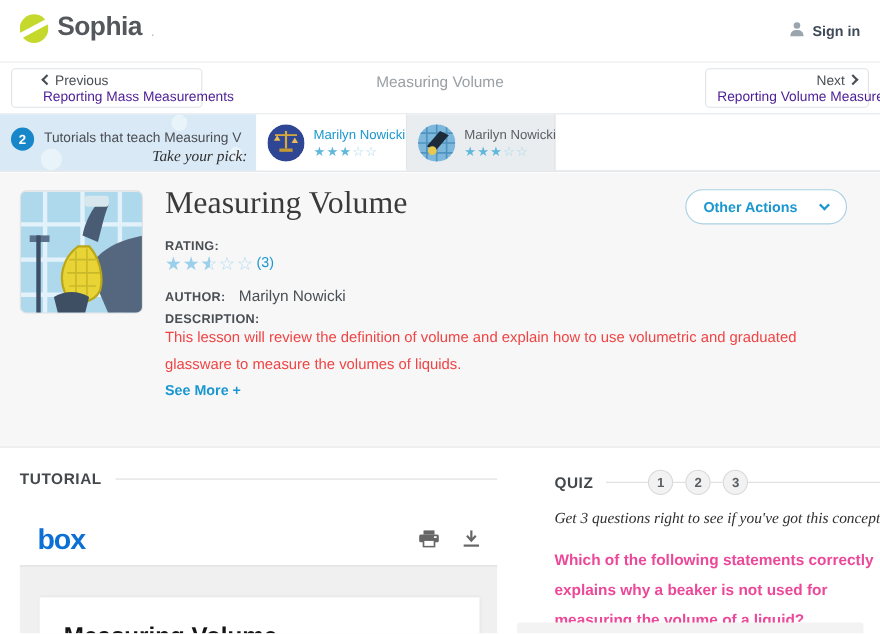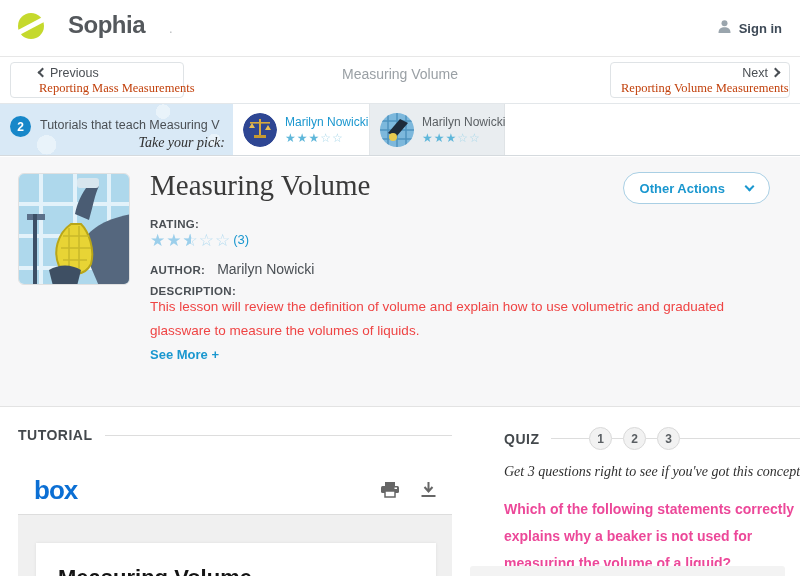--- a/index.html
+++ b/index.html
@@ -5,34 +5,34 @@
   * { margin:0; padding:0; box-sizing:border-box; }
   html,body { background:#fff; }
   #app {
     position:relative; width:800px; height:576px; overflow:hidden;
     font-family:"Liberation Sans", sans-serif; background:#fff; color:#4a4f54;
   }
   
   .header { position:absolute; top:0; left:0; width:800px; height:57px;
     background:#fff; border-bottom:1px solid #e7e7e7; display:flex;
     align-items:center; justify-content:space-between; padding:0 18px; }
-  .brand { display:flex; align-items:flex-start; gap:24px; }
+  .brand { display:flex; align-items:flex-start; gap:8px; }
   .brand-text { font-size:24px; font-weight:bold; color:#54585c; letter-spacing:-0.5px; }
   .brand-dot { font-size:13px; color:#b9bcbe; margin-top:10px; }
   .signin { display:flex; align-items:center; gap:7px; font-size:13px;
     font-weight:bold; color:#3e4a57; cursor:pointer; }
   
   .navband { position:absolute; top:57px; left:0; width:800px; height:46px; background:#fff; }
   .nav-btn { position:absolute; top:5px; height:36px; background:#fff;
     border:1px solid #dfe3e6; border-radius:4px; padding:3px 10px;
     font-size:12.5px; line-height:15px; cursor:pointer; }
   .nav-btn.prev { left:10px; width:174px; text-align:left;padding-left:28px; }
-  .nav-btn.next { right:10px; width:180px; text-align:right; }
+  .nav-btn.next { right:10px; width:149px; text-align:right; }
   .nav-dir { color:#4a4f54; }
-  .nav-link { color:#c2410c; white-space:nowrap;font-family:Liberation Serif, serif; }
+  .nav-link { color:#4c1d95; white-space:nowrap; }
   .chev { display:inline-block; width:7px; height:7px; border-left:2px solid #4a4f54;
     border-bottom:2px solid #4a4f54; vertical-align:middle; margin:0 4px 2px 0; transform:rotate(45deg); }
   .chev.right { transform:rotate(225deg); margin:0 0 2px 4px; }
   .nav-title { position:absolute; top:9px; left:0; width:800px; text-align:center;
     font-size:14px; color:#9aa0a5; pointer-events:none; }
   
   .tabstrip { position:absolute; top:103px; left:0; width:800px; height:53px;
     background:#fff; border-top:1px solid #e3e7ea; border-bottom:1px solid #d5dade; }
   .strip-left { position:absolute; left:0; top:0; width:233px; height:100%;
     background:#d9e9f6;

